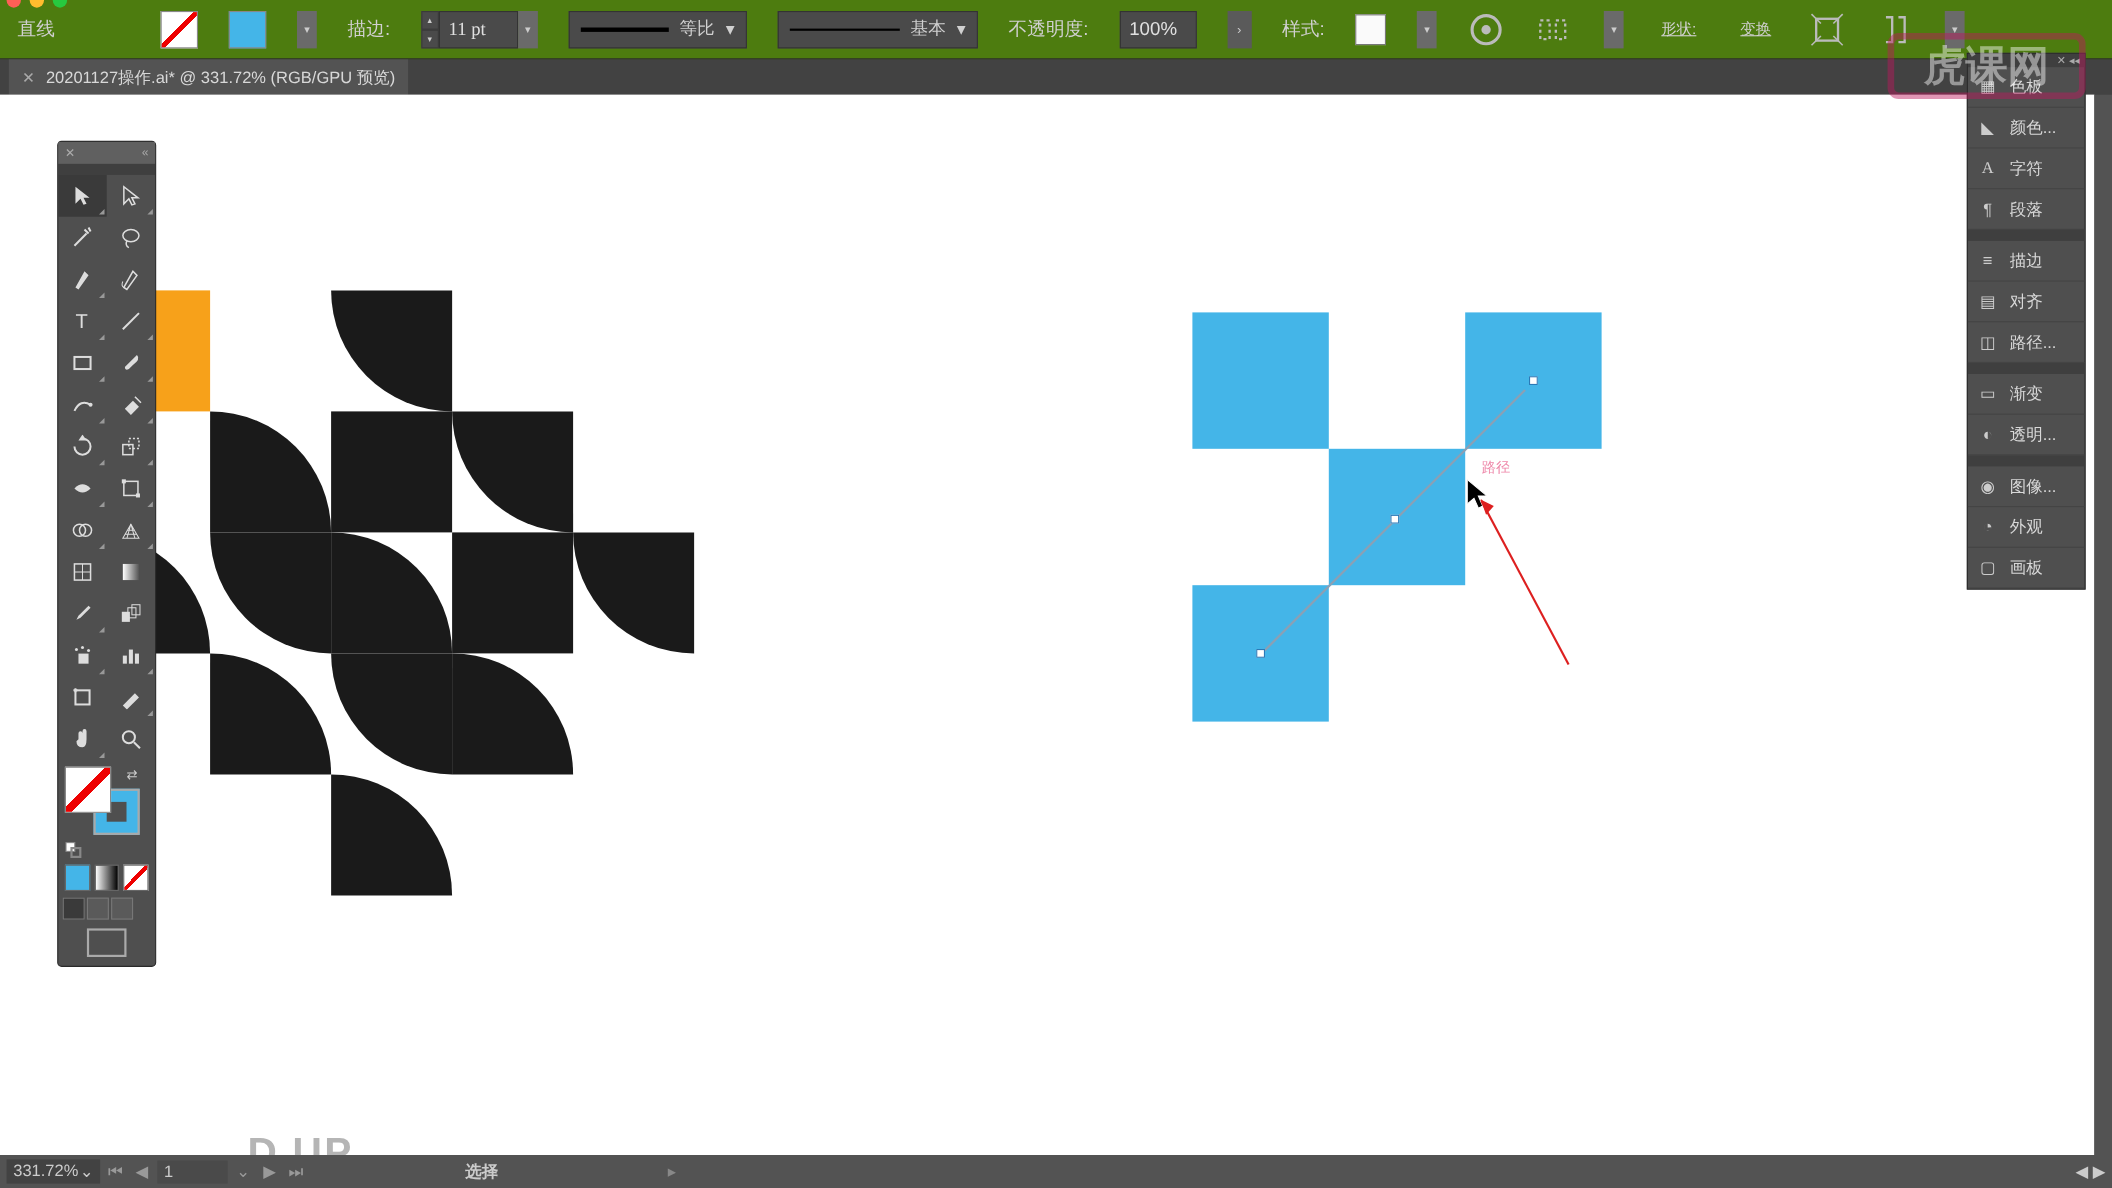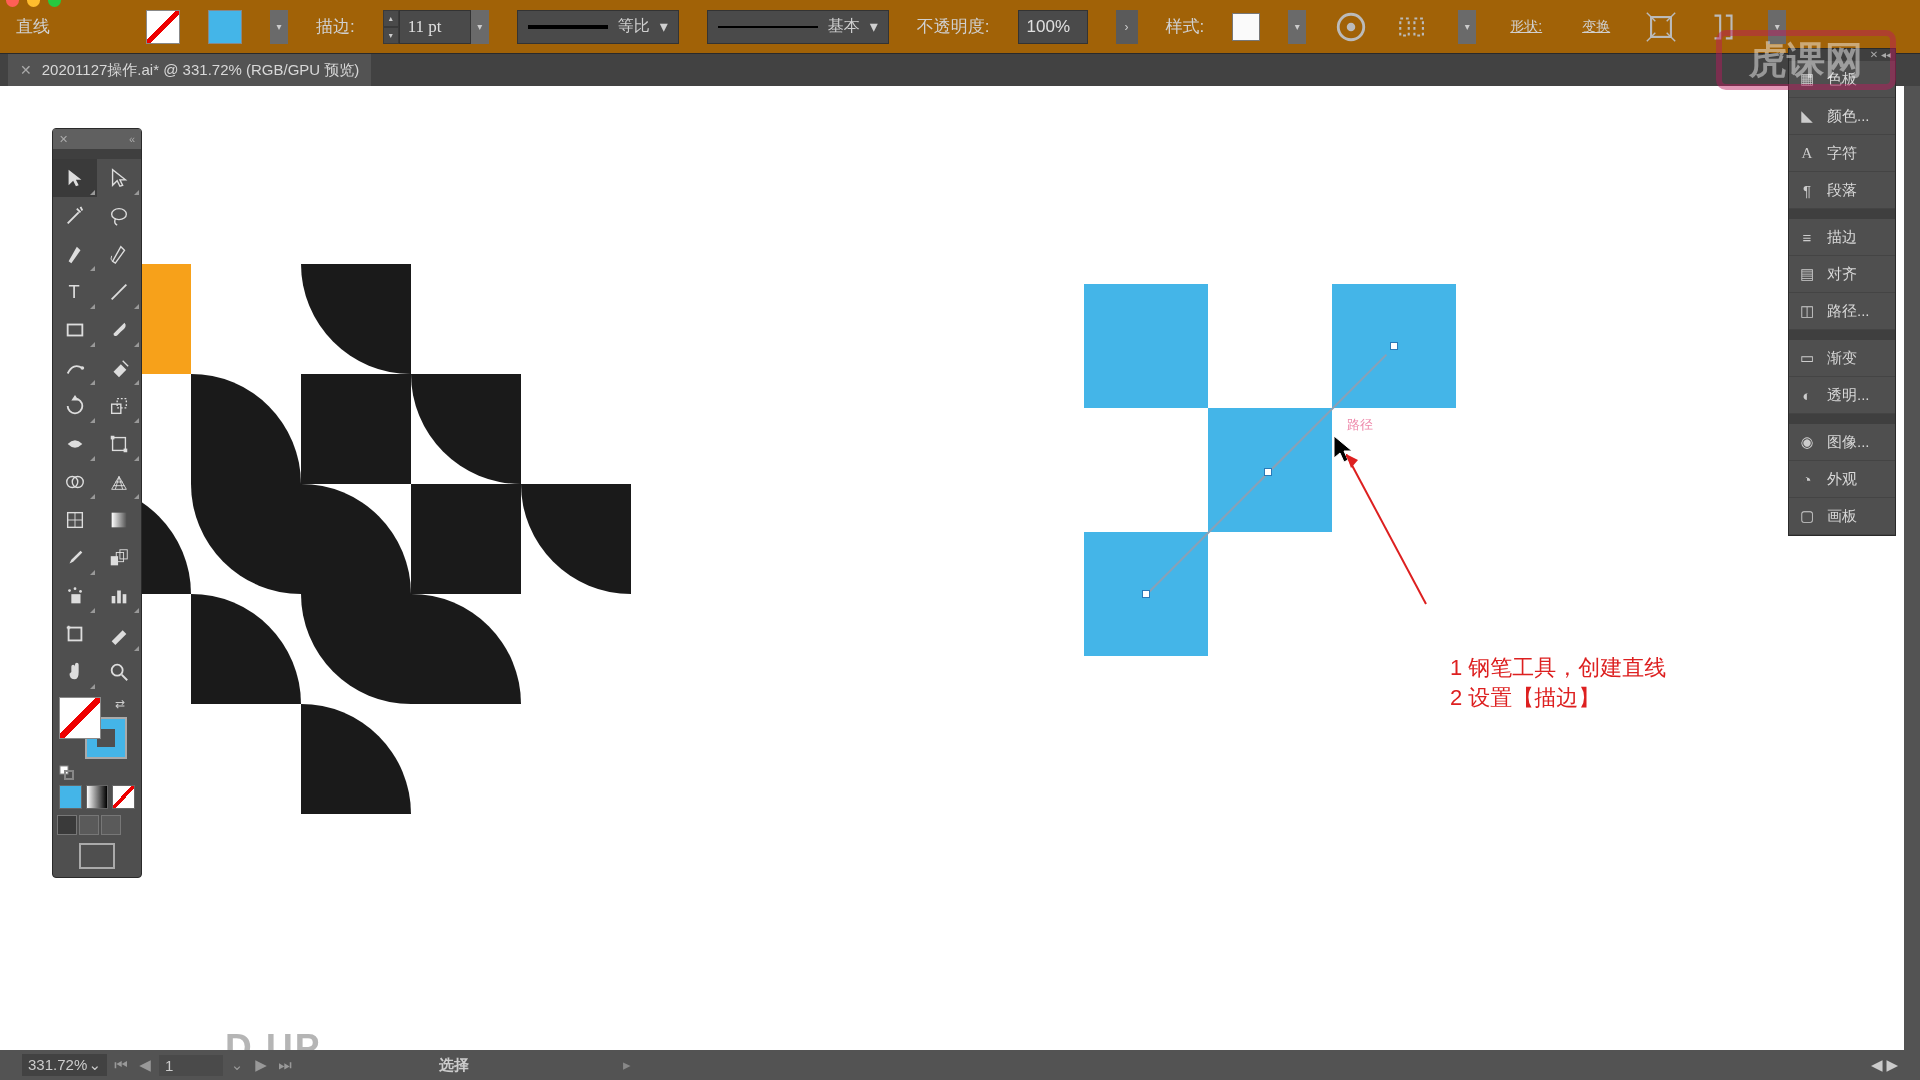--- a/index.html
+++ b/index.html
@@ -1,19 +1,19 @@
 <!DOCTYPE html>
 <html><head>
 <meta charset="utf-8">
 <style>
 * { margin: 0; padding: 0; box-sizing: border-box; font-family: "Microsoft YaHei", Arial, sans-serif; }
 body { background: #3a3a3a; width: 1920px; height: 1080px; overflow: hidden; position: relative; }
 
 
-.control-bar { height: 54px; background: #a16207; display: flex; align-items: center; padding: 0 16px; gap: 28px; border-bottom: 1px solid #2a2a2a; }
+.control-bar { height: 54px; background: #4d7c0f; display: flex; align-items: center; padding: 0 16px; gap: 28px; border-bottom: 1px solid #2a2a2a; }
 .control-bar .label { color: #d0d0d0; font-size: 17px; }
 .fill-swatch { width: 34px; height: 34px; background: #fff; position: relative; border: 1px solid #888; }
 .fill-swatch::after { content: ''; position: absolute; top: 0; left: 0; right: 0; bottom: 0; background: linear-gradient(to bottom right, transparent 45%, #e00 45%, #e00 55%, transparent 55%); }
 .stroke-swatch { width: 34px; height: 34px; background: #44b5e8; border: 1px solid #888; }
 .dropdown-arrow { width: 18px; height: 34px; background: #6a6a6a; display: flex; align-items: center; justify-content: center; color: #ccc; font-size: 10px; }
 .stroke-input { display: flex; align-items: center; }
 .stepper { width: 16px; height: 34px; background: #4a4a4a; display: flex; flex-direction: column; }
 .stepper div { flex: 1; display: flex; align-items: center; justify-content: center; color: #ccc; font-size: 8px; border: 1px solid #3a3a3a; }
 .value-box { width: 72px; height: 34px; background: #4a4a4a; border: 1px solid #333; color: #e0e0e0; display: flex; align-items: center; padding: 0 8px; font-size: 17px; font-family: Liberation Serif, serif; }
 .profile-line { width: 80px; height: 4px; background: #000; }
@@ -85,21 +85,21 @@
 
 .red-arrow { position: absolute; left: 1346px; top: 368px; }
 .note-text { position: absolute; left: 1450px; top: 567px; }
 .note-text div { color: #dd2020; font-size: 22px; line-height: 30px; }
 
 .artsigma-text { position: absolute; left: 225px; top: 938px; color: #b5b5b5; font-size: 37px; font-weight: 700; letter-spacing: 2px; line-height: 48px; font-family: Arial, sans-serif; }
 
 .pink-hint { position: absolute; left: 1347px; top: 330px; color: #e8a; font-size: 13px; }
 
 
-.status-bar { position: absolute; bottom: 0; left: 0; right: 0; height: 30px; background: #535353; display: flex; align-items: center; padding: 0 22px; gap: 4px; color: #ccc; font-size: 15px; }
+.status-bar { position: absolute; bottom: 0; left: 0; right: 0; height: 30px; background: #535353; display: flex; align-items: center; padding: 0 6px; gap: 4px; color: #ccc; font-size: 15px; }
 .status-bar .zoom-val { width: 85px; background: #424242; padding: 2px 6px; display: flex; justify-content: space-between; }
 .status-bar .nav-btn { width: 20px; text-align: center; color: #999; }
 .status-bar .page-val { width: 64px; background: #4a4a4a; padding: 2px 6px; }
 .status-bar .sel-label { margin-left: 140px; font-weight: bold; }
 .status-bar .scroll-r { margin-left: auto; display: flex; gap: 4px; }
 
 
 .watermark { position: absolute; top: 30px; right: 24px; width: 180px; height: 60px; opacity: 0.45; display: flex; align-items: center; justify-content: center; color: #fff; font-size: 38px; font-weight: bold; border: 6px solid #be185d; border-radius: 10px; }
 
 
@@ -230,24 +230,20 @@
       </svg>
   </div>
 
   <div class="red-arrow">
     <svg width="100" height="170">
         <line x1="0" y1="0" x2="80" y2="150" stroke="#dd2020" stroke-width="2"></line>
         <polygon points="0,0 12,6 5,14" fill="#dd2020"></polygon>
       </svg>
   </div>
 
-  <div class="note-text">
-    <div>1 钢笔工具，创建直线</div>
-    <div>2 设置【描边】</div>
-  </div>
 
   <div class="artsigma-text">
     <div>D UP</div>
   </div>
 </div>
 
 <div class="toolbox">
   <div class="toolbox-header">
     <span>✕</span>
     <span class="chev">«</span>

